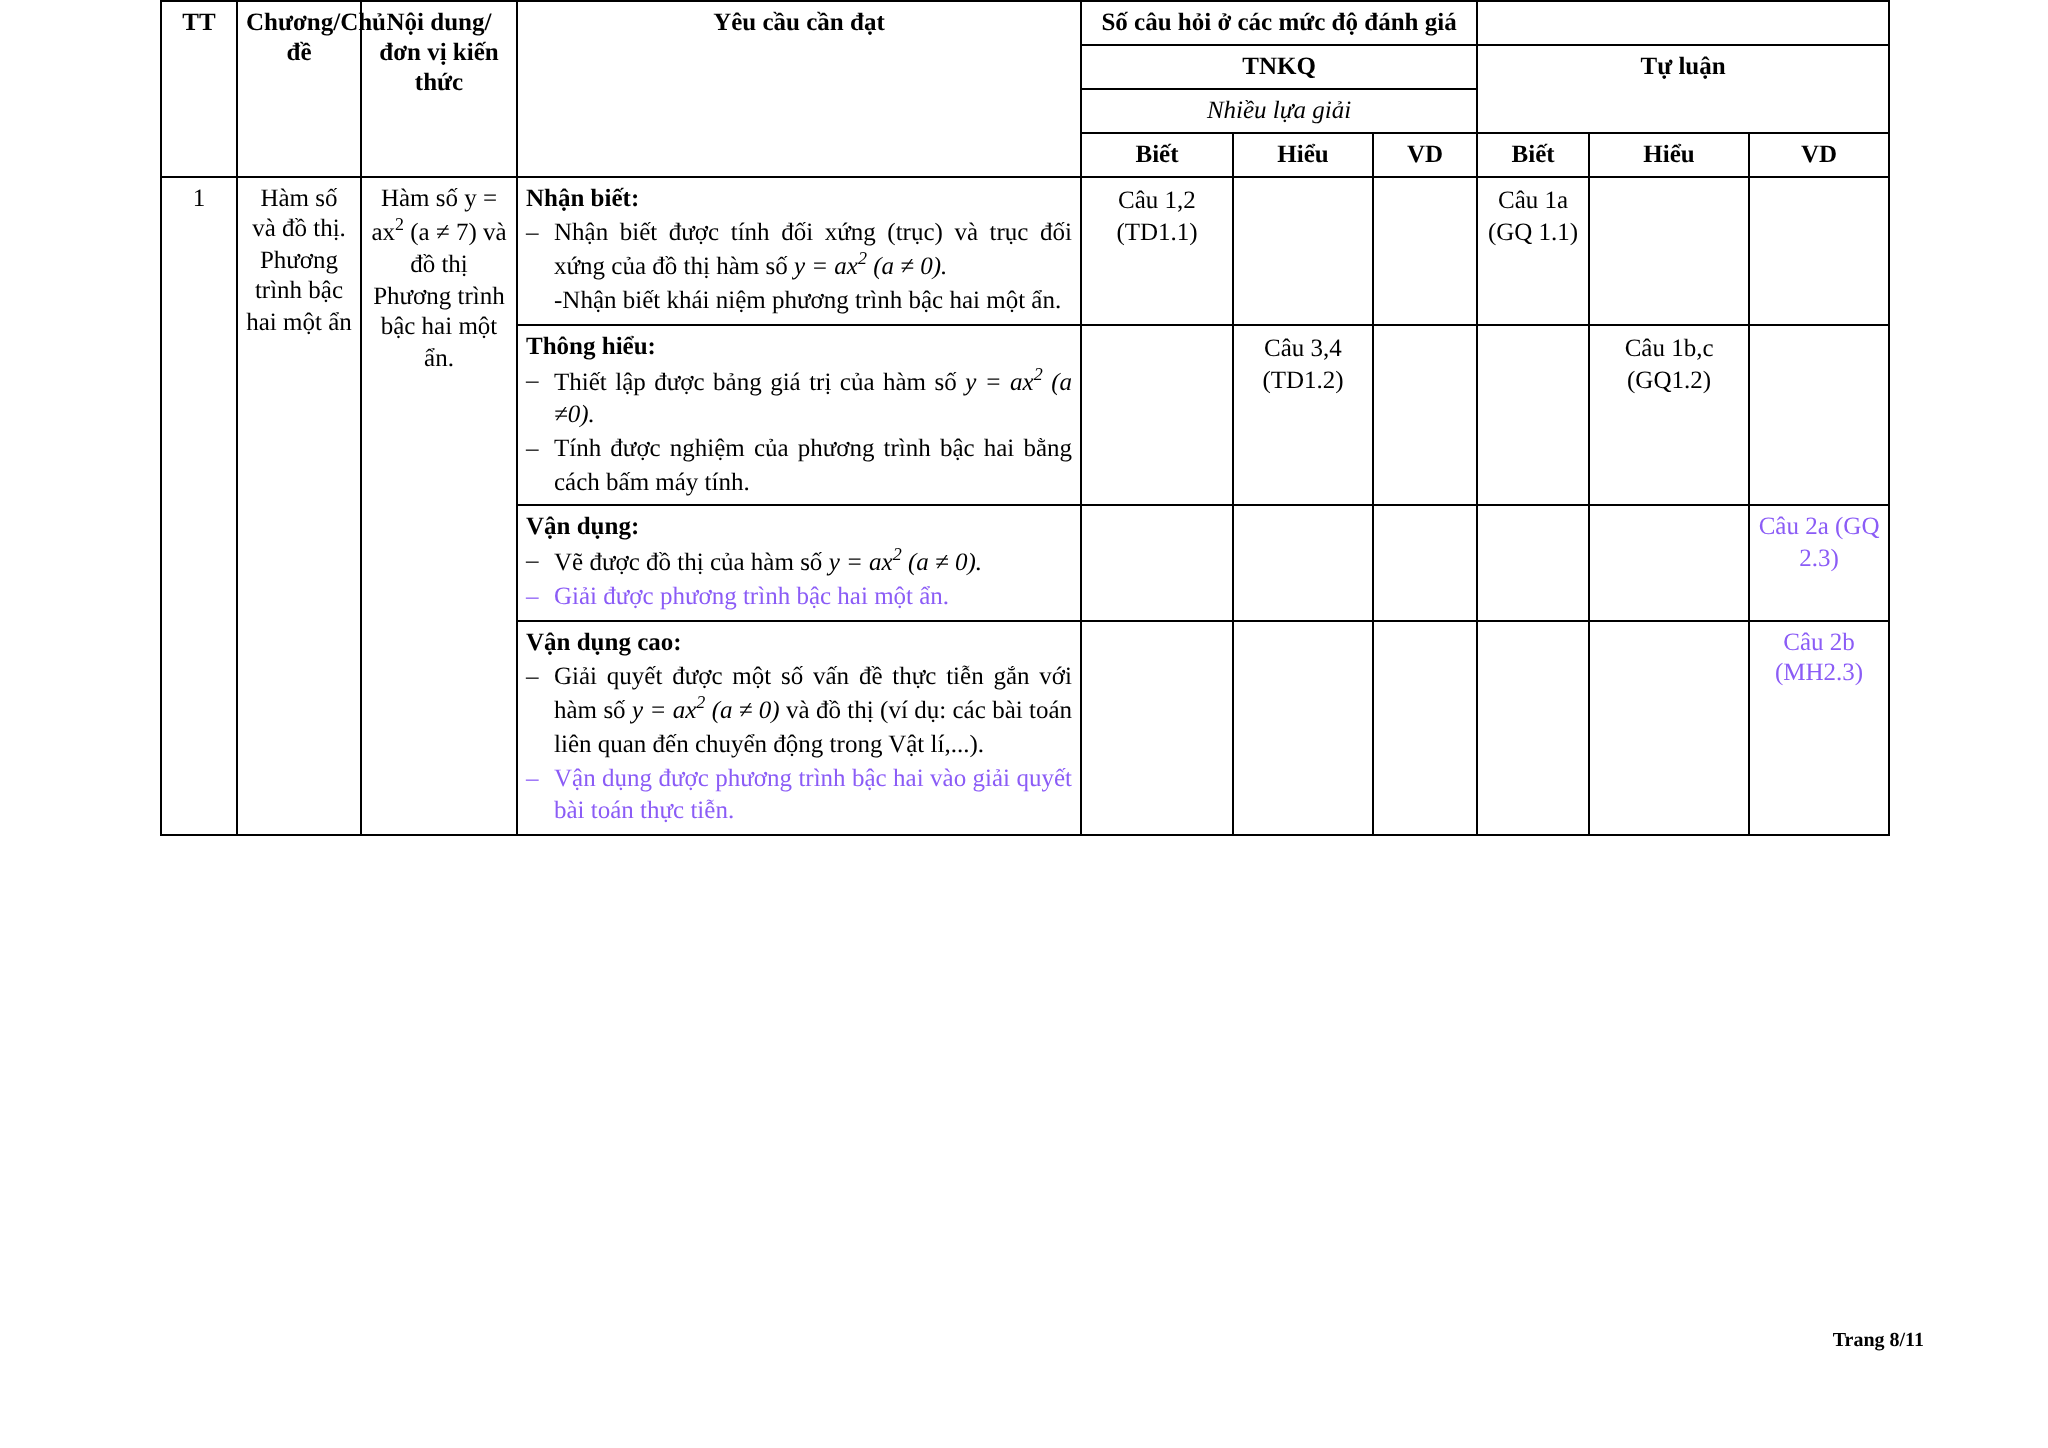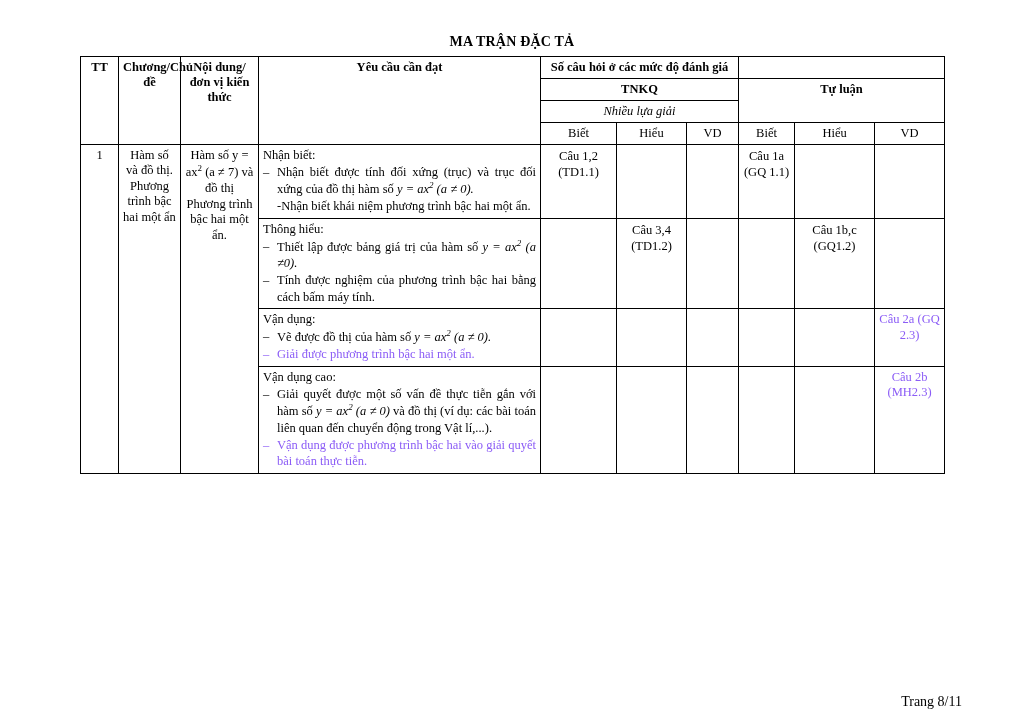--- a/index.html
+++ b/index.html
@@ -53,21 +53,21 @@
   .c-v2    { width: 70px; }
 
   .hdr {
     text-align: center;
     font-weight: bold;
     vertical-align: middle;
     line-height: 1.18;
   }
   .hdr-sub {
     text-align: center;
-    font-weight: normal;
+    font-weight: bold;
     vertical-align: middle;
   }
   .hdr-italic {
     text-align: center;
     font-style: italic;
     font-weight: normal;
     vertical-align: middle;
   }
   .cell-center {
     text-align: center;
@@ -79,21 +79,21 @@
     vertical-align: top;
     line-height: 1.3;
     margin-left: 28px;
   }
   .cell-bottom {
     vertical-align: bottom;
     text-align: center;
     line-height: 1.25;
   }
   .lvl-title {
-    font-weight: normal;
+    font-weight: bold;
     margin: 0 0 1px 0;
   }
   .bullet-list {
     margin: 0;
     padding: 0;
     list-style: none;
   }
   .bullet-list li {
     position: relative;
     padding-left: 14px;
@@ -111,30 +111,30 @@
     line-height: 1.33;
     text-align: justify;
   }
   .red { color: #8b5cf6; }
   .it { font-style: italic; }
   sup { font-size: 9px; vertical-align: super; }
   .footer {
     position: absolute;
     right: 62px;
     bottom: 48px;
-    font-size: 14px;
+    font-size: 10px;
+    font-weight: bold;
   }
   .nowrap { white-space: nowrap; }
 </style>
 </head>
 <body>
 
 <div class="page">
 
-  <div class="doc-title">MA TRẬN ĐẶC TẢ</div>
 
   <table class="matrix">
     <colgroup>
       <col class="c-tt">
         <col class="c-chu">
         <col class="c-noi">
         <col class="c-yeu">
       <col class="c-b1">
         <col class="c-h1">
         <col class="c-v1">

